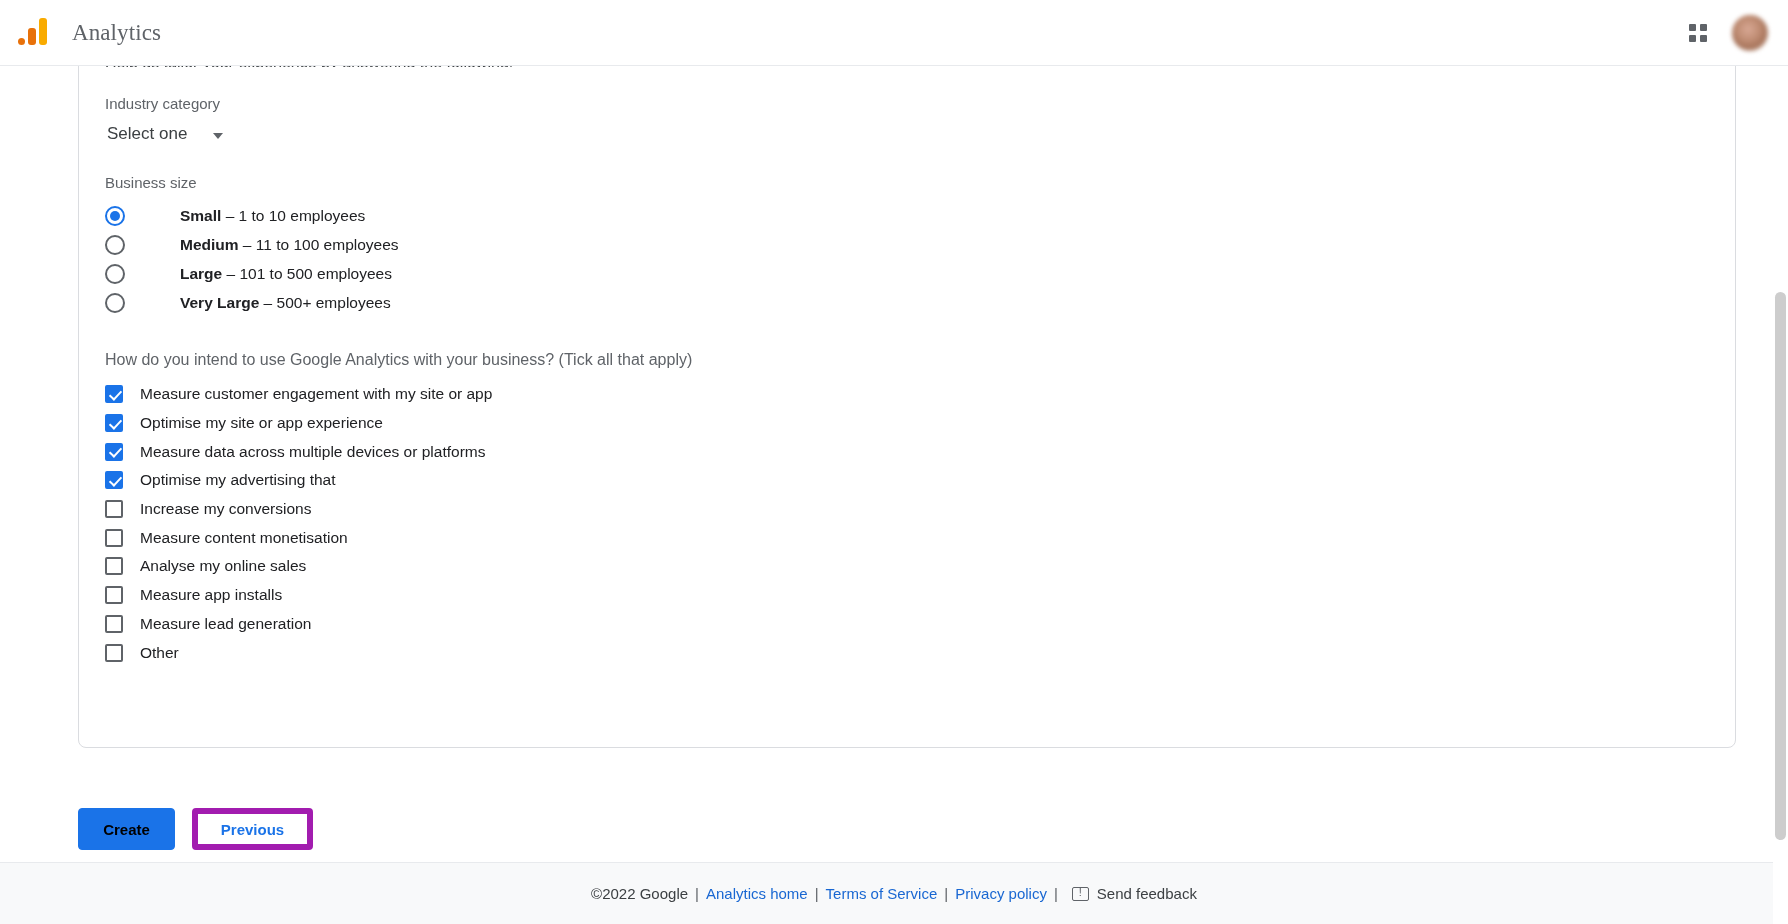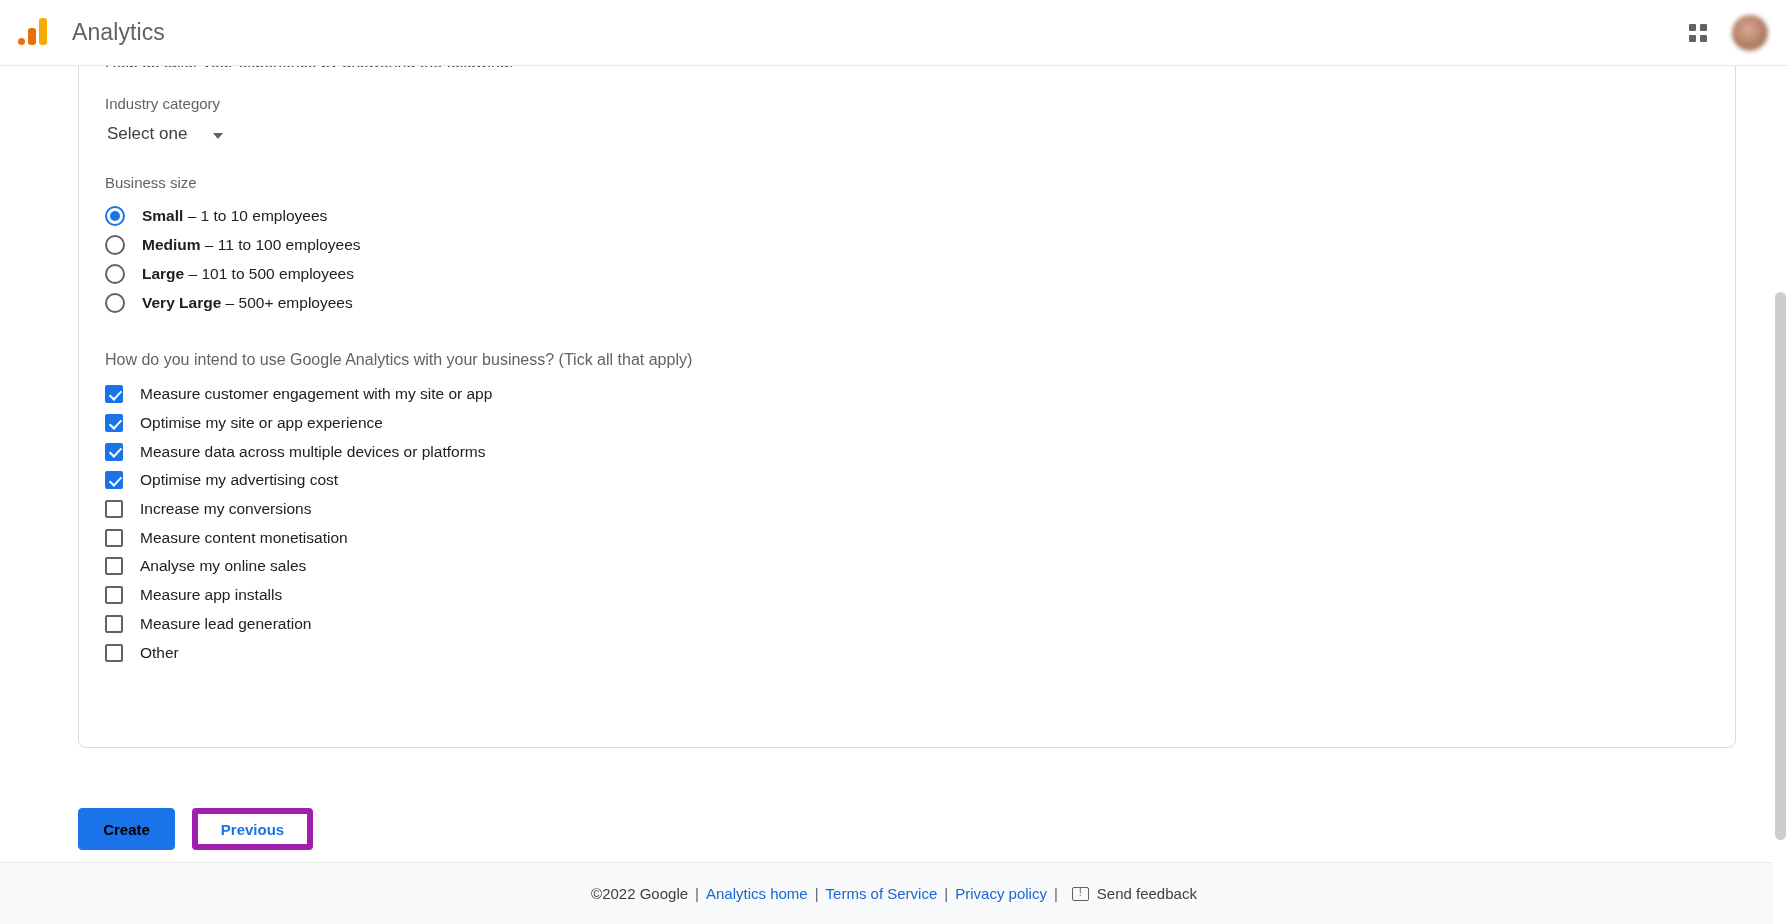--- a/index.html
+++ b/index.html
@@ -24,20 +24,21 @@
   .ga-logo { width: 34px; height: 34px; position: relative; margin-right: 22px; }
   .ga-logo .bar {
     position: absolute; bottom: 5px; border-radius: 3px;
   }
   .ga-logo .b1 { left: 2px;  width: 7px;  height: 7px;  border-radius: 50%; background: #E8710A; bottom: 5px;}
   .ga-logo .b2 { left: 12px; width: 8px;  height: 17px; background: #E8710A; }
   .ga-logo .b3 { left: 23px; width: 8px;  height: 27px; background: #F9AB00; }
   .brand-title {
     font-size: 23px; color: #5f6368; font-weight: 400;
     letter-spacing: .1px;
+    font-family: Liberation Serif, serif;
   }
   .header-right {
     margin-left: auto; display: flex; align-items: center;
     padding-right: 20px; gap: 14px;
   }
   .apps-grid {
     width: 40px; height: 40px; display: grid;
     grid-template-columns: repeat(2, 1fr); grid-template-rows: repeat(2, 1fr);
     gap: 4px; padding: 11px; border-radius: 50%; cursor: pointer;
   }
@@ -107,21 +108,21 @@
     border: 2px solid #5f6368; margin-right: 17px;
     position: relative; flex: none; background: #fff;
   }
   .radio.checked { border-color: #1a73e8; }
   .radio.checked::after {
     content: ""; position: absolute;
     left: 3px; top: 3px; width: 10px; height: 10px;
     border-radius: 50%; background: #1a73e8;
   }
   .radio-label { font-size: 15.5px; color: #202124; line-height: 20px; }
-  .radio-label b { font-weight: 700; }
+  .radio-label b { font-weight: 700; margin-left: 38px; }
 
   
   .question {
     font-size: 16px; color: #5f6368;
     margin-top: 34px; margin-bottom: 12px;
     line-height: 17px;
   }
   .check-row {
     display: flex; align-items: center;
     height: 28.7px; cursor: pointer;
@@ -270,21 +271,21 @@
           <div class="check-row">
             <span class="cbox checked"></span>
             <span class="check-label">Optimise my site or app experience</span>
           </div>
           <div class="check-row">
             <span class="cbox checked"></span>
             <span class="check-label">Measure data across multiple devices or platforms</span>
           </div>
           <div class="check-row">
             <span class="cbox checked"></span>
-            <span class="check-label">Optimise my advertising cost</span>
+            <span class="check-label">Optimise my advertising that</span>
           </div>
           <div class="check-row">
             <span class="cbox"></span>
             <span class="check-label">Increase my conversions</span>
           </div>
           <div class="check-row">
             <span class="cbox"></span>
             <span class="check-label">Measure content monetisation</span>
           </div>
           <div class="check-row">

